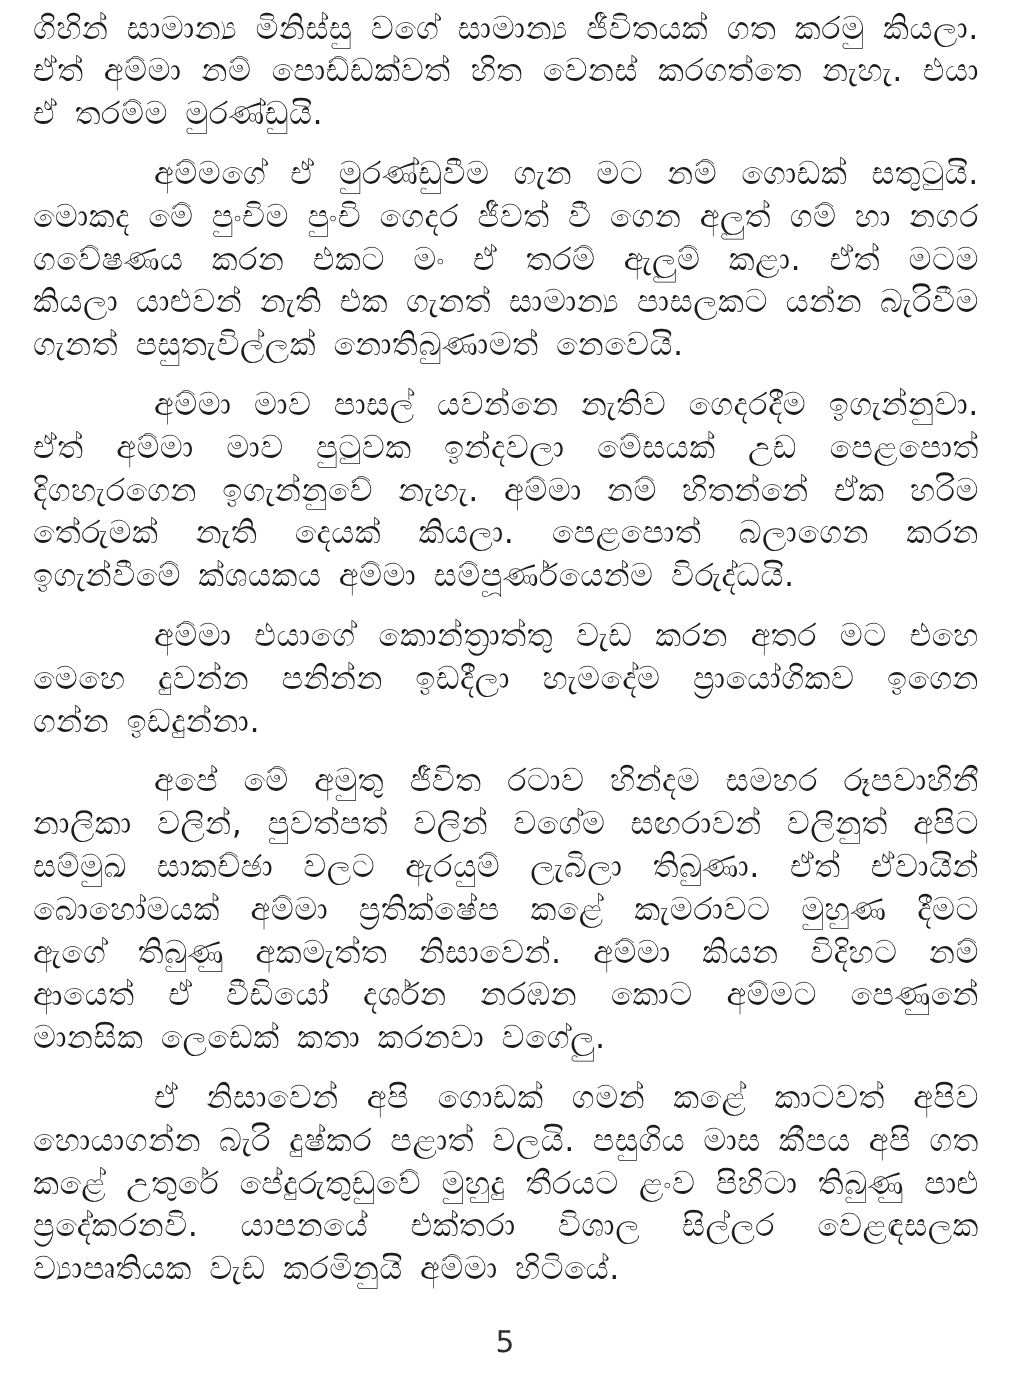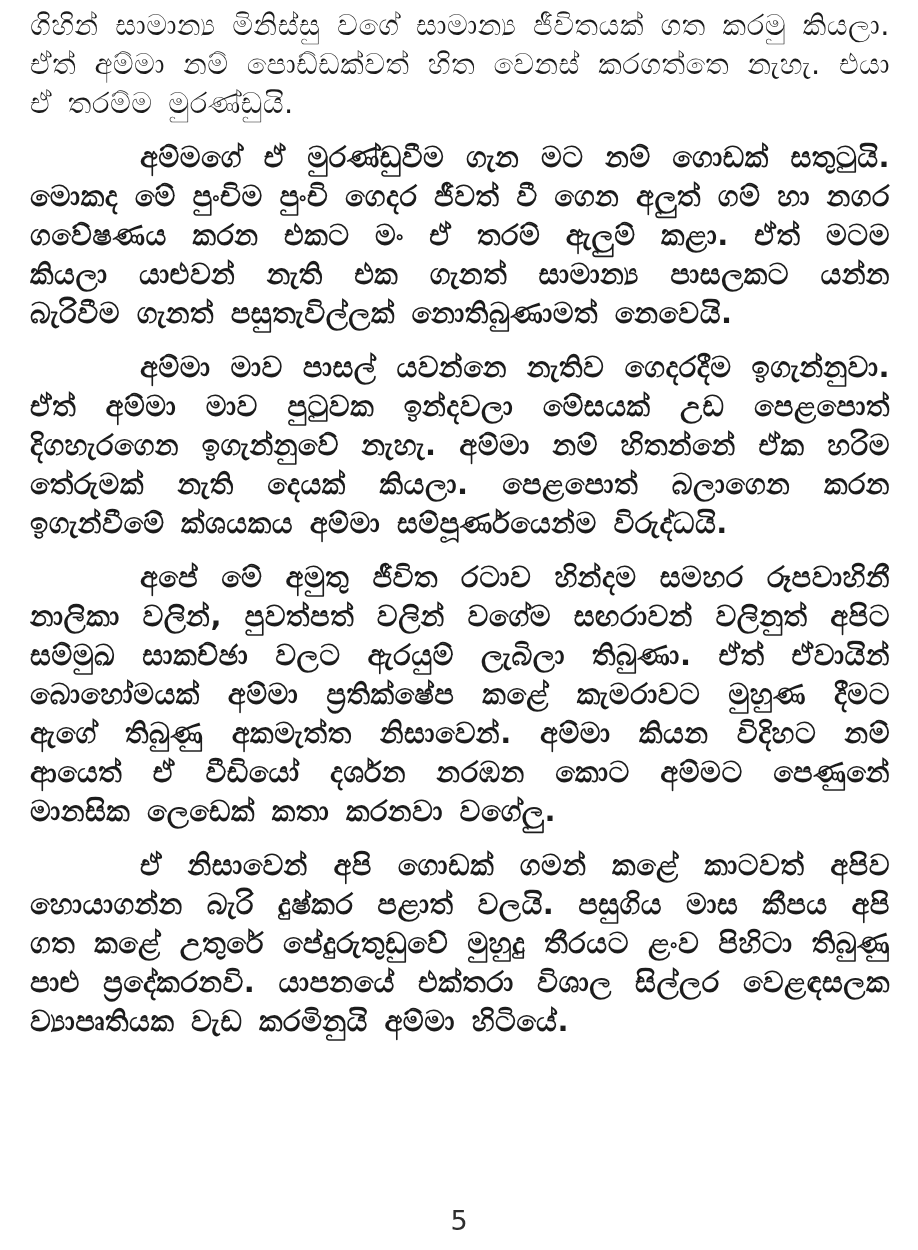--- a/index.html
+++ b/index.html
@@ -25,21 +25,20 @@
   p.para {
     margin: 0 0 15px 0;
     font-size: 29px;
     line-height: 39px;
     letter-spacing: 0.5px;
     word-spacing: 6px;
     text-align: justify;
   }
   p.para.indent {
     text-indent: 110px;
-    font-weight: bold;
   }
   .page-footer {
     position: absolute;
     left: 0;
     right: 0;
     bottom: 14px;
     text-align: center;
   }
   .page-number {
     display: inline-block;
@@ -49,20 +48,21 @@
   }
 </style>
 </head>
 <body>
 
 <div class="page">
   <div class="text-block">
     <p class="para">ගිහින් සාමාන්‍ය මිනිස්සු වගේ සාමාන්‍ය ජීවිතයක් ගත කරමු කියලා. ඒත් අම්මා නම් පොඩ්ඩක්වත් හිත වෙනස් කරගත්තෙ නැහැ. එයා ඒ තරම්ම මුරණ්ඩුයි.</p>
     <p class="para indent">අම්මගේ ඒ මුරණ්ඩුවීම ගැන මට නම් ගොඩක් සතුටුයි. මොකද මේ පුංචිම පුංචි ගෙදර ජීවත් වී ගෙන අලුත් ගම් හා නගර ගවේෂණය කරන එකට මං ඒ තරම් ඇලුම් කළා. ඒත් මටම කියලා යාළුවන් නැති එක ගැනත් සාමාන්‍ය පාසලකට යන්න බැරිවීම ගැනත් පසුතැවිල්ලක් නොතිබුණාමත් නෙවෙයි.</p>
     <p class="para indent">අම්මා මාව පාසල් යවන්නෙ නැතිව ගෙදරදීම ඉගැන්නුවා. ඒත් අම්මා මාව පුටුවක ඉන්දවලා මේසයක් උඩ පෙළපොත් දිගහැරගෙන ඉගැන්නුවේ නැහැ. අම්මා නම් හිතන්නේ ඒක හරිම තේරුමක් නැති දෙයක් කියලා. පෙළපොත් බලාගෙන කරන ඉගැන්වීමේ ක්‍ශයකය අම්මා සම්පූර්ණයෙන්ම විරුද්ධයි.</p>
+    <p class="para indent">අම්මා එයාගේ කොන්ත්‍රාත්තු වැඩ කරන අතර මට එහෙ මෙහෙ දුවන්න පනින්න ඉඩදීලා හැමදේම ප්‍රායෝගිකව ඉගෙන ගන්න ඉඩදුන්නා.</p>
     <p class="para indent">අපේ මේ අමුතු ජීවිත රටාව හින්දම සමහර රූපවාහිනී නාලිකා වලින්, පුවත්පත් වලින් වගේම සඟරාවන් වලිනුත් අපිට සම්මුඛ සාකච්ඡා වලට ඇරයුම් ලැබිලා තිබුණා. ඒත් ඒවායින් බොහෝමයක් අම්මා ප්‍රතික්ෂේප කළේ කැමරාවට මුහුණ දීමට ඇගේ තිබුණු අකමැත්ත නිසාවෙන්. අම්මා කියන විදිහට නම් ආයෙත් ඒ වීඩියෝ දර්ශන නරඹන කොට අම්මට පෙණුනේ මානසික ලෙඩෙක් කතා කරනවා වගේලු.</p>
     <p class="para indent">ඒ නිසාවෙන් අපි ගොඩක් ගමන් කළේ කාටවත් අපිව හොයාගන්න බැරි දුෂ්කර පළාත් වලයි. පසුගිය මාස කීපය අපි ගත කළේ උතුරේ පේදුරුතුඩුවේ මුහුදු තීරයට ළංව පිහිටා තිබුණු පාළු ප්‍රදේකරනවි. යාපනයේ එක්තරා විශාල සිල්ලර වෙළඳසලක ව්‍යාපෘතියක වැඩ කරමිනුයි අම්මා හිටියේ.</p>
   </div>
 
   <div class="page-footer">
     <span class="page-number">5</span>
   </div>
 </div>
 
 </body></html>

